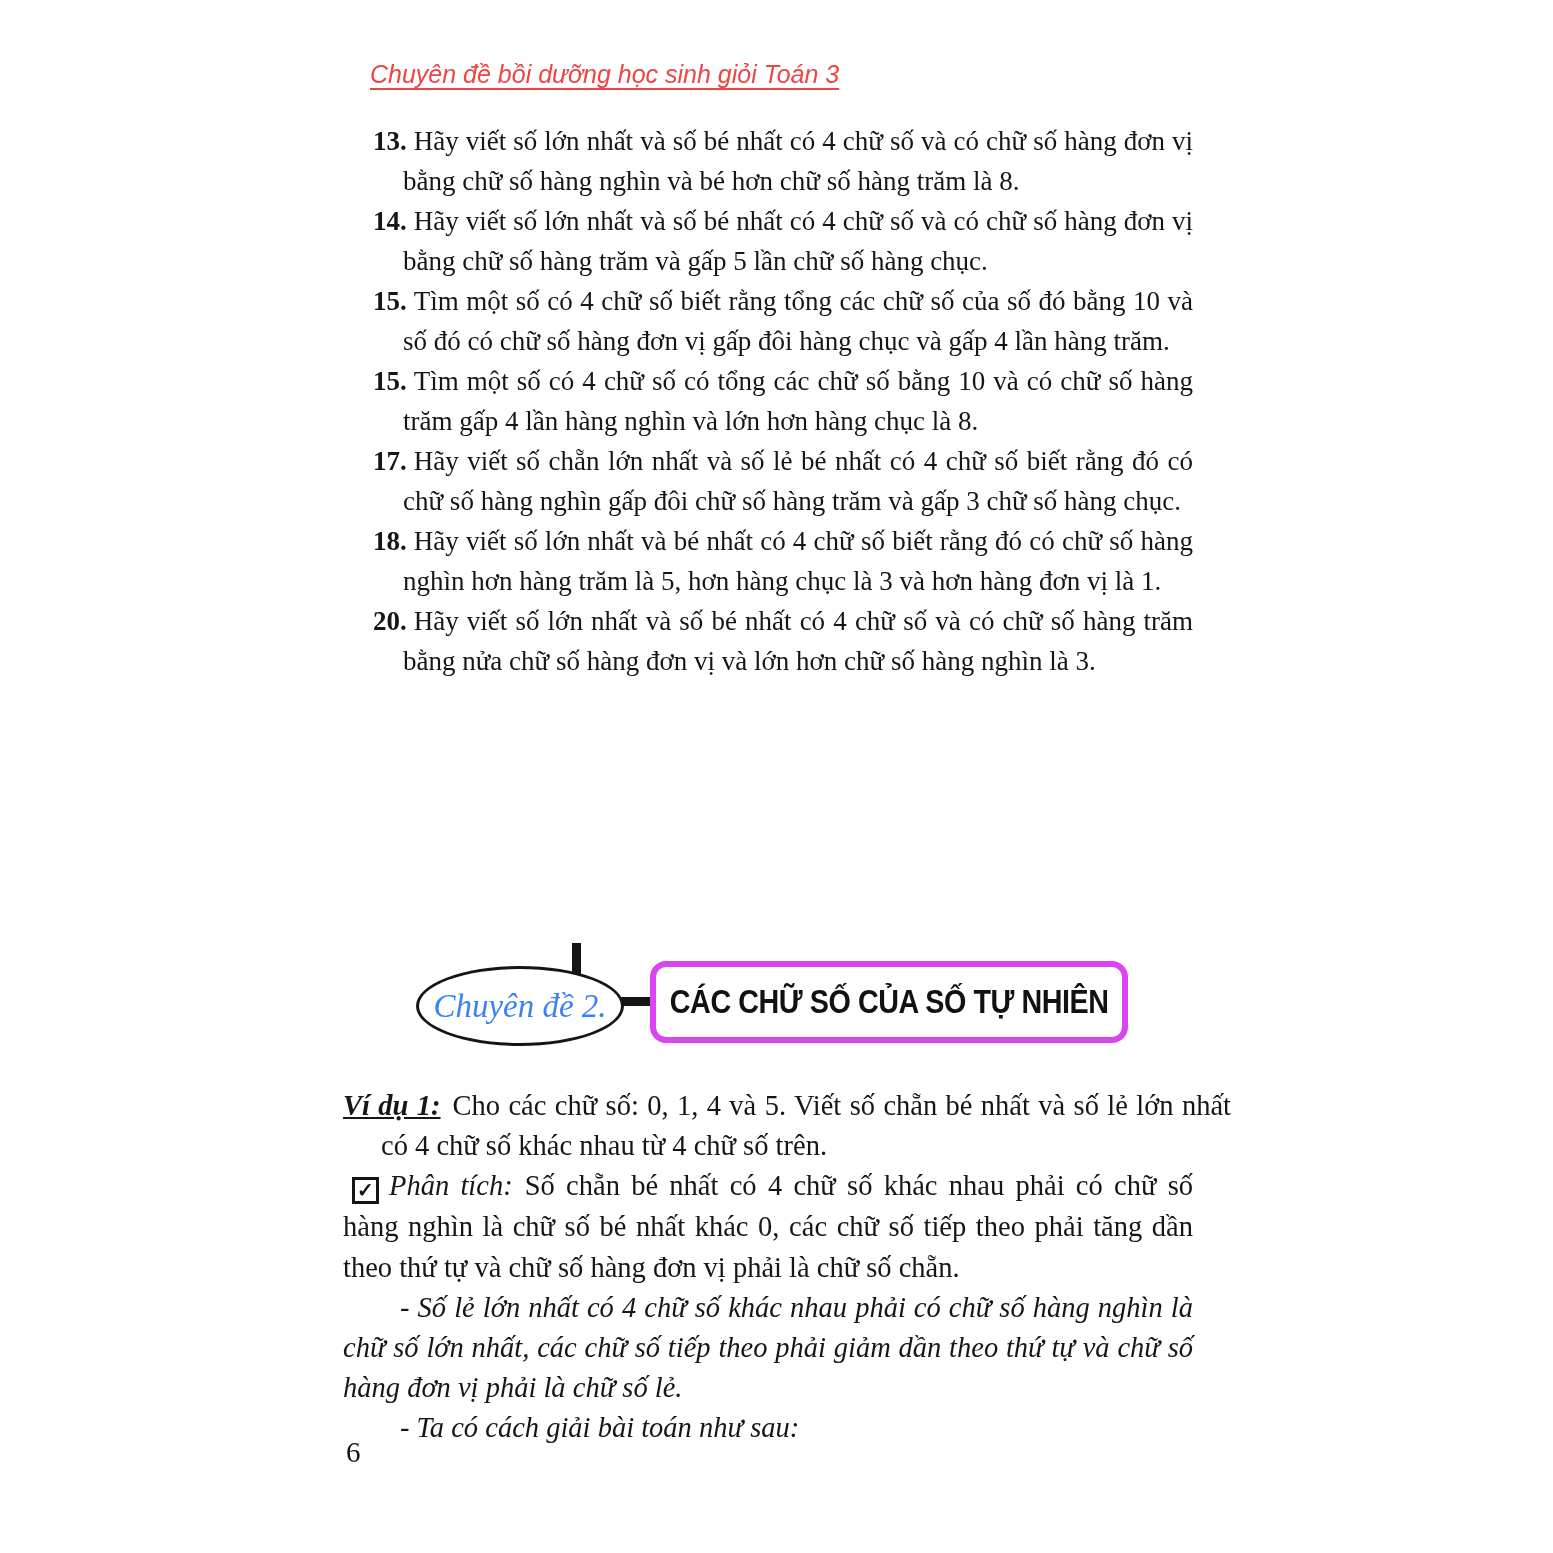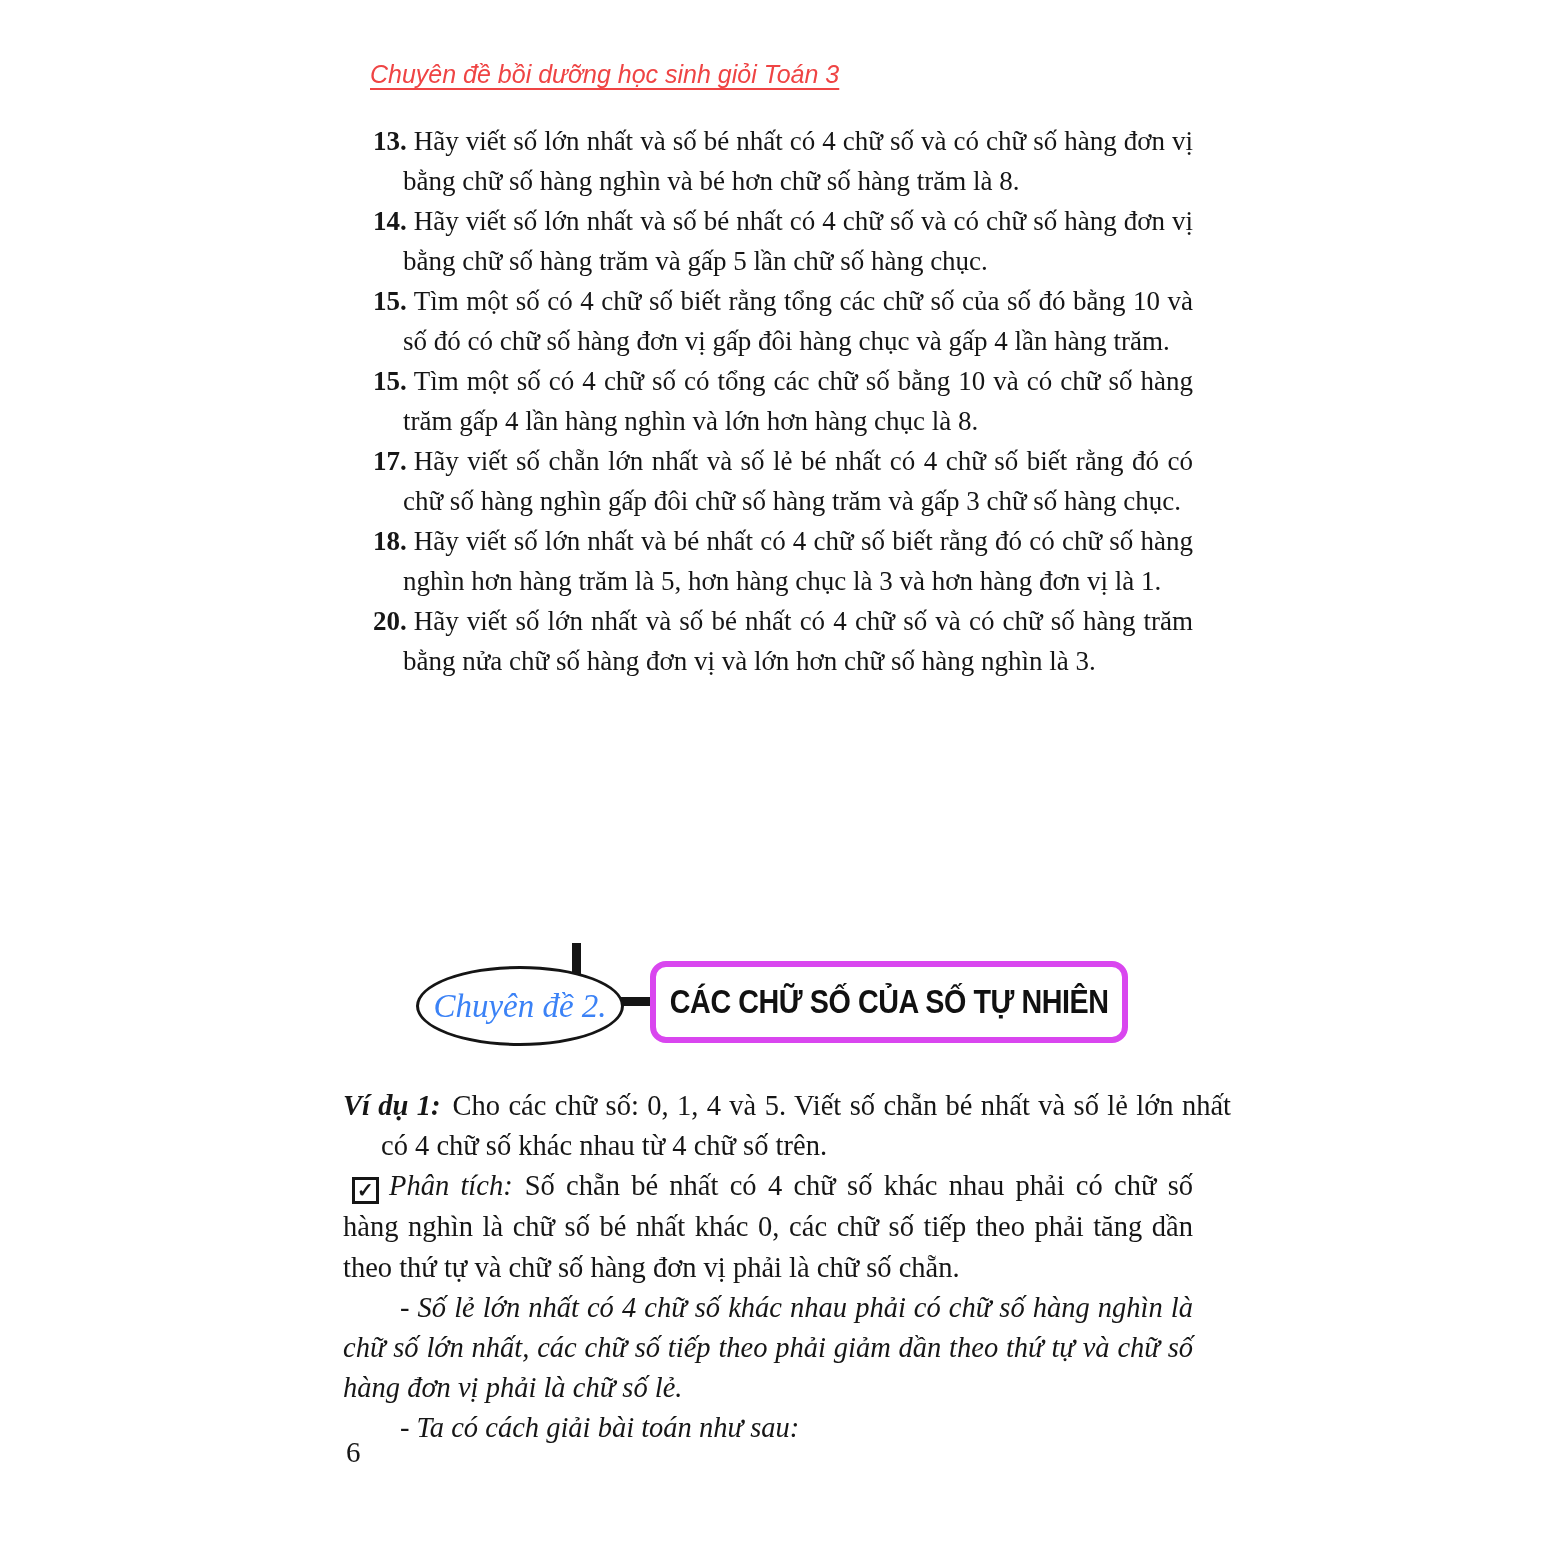--- a/index.html
+++ b/index.html
@@ -40,21 +40,21 @@
     font-family:"Liberation Sans", sans-serif; font-weight:bold;
     font-size:33px; letter-spacing:-0.5px; white-space:nowrap;
     transform:scaleX(0.87); color:#111;
   }
 
   .example {
     position:absolute; left:343px; top:1086px; width:850px;
     font-size:28.5px; line-height:40px; text-align:justify;
     padding-left:38px; text-indent:-38px;
   }
-  .example .ex-label { font-weight:bold; font-style:italic; padding-right:12px; }
+  .example .ex-label { font-weight:bold; font-style:italic; padding-right:12px;text-decoration:underline; }
 
   .analysis {
     position:absolute; left:343px; top:1165px; width:850px;
     font-size:28.5px; line-height:41px; text-align:justify; text-indent:9px;
   }
   .analysis .an-label { font-style:italic; padding-right:12px; }
   .checkbox {
     display:inline-block; width:21px; height:21px; box-sizing:content-box;
     border:3px solid #151515; text-align:center; line-height:21px;
     font-size:20px; font-weight:bold; margin-right:10px; vertical-align:-2px;

